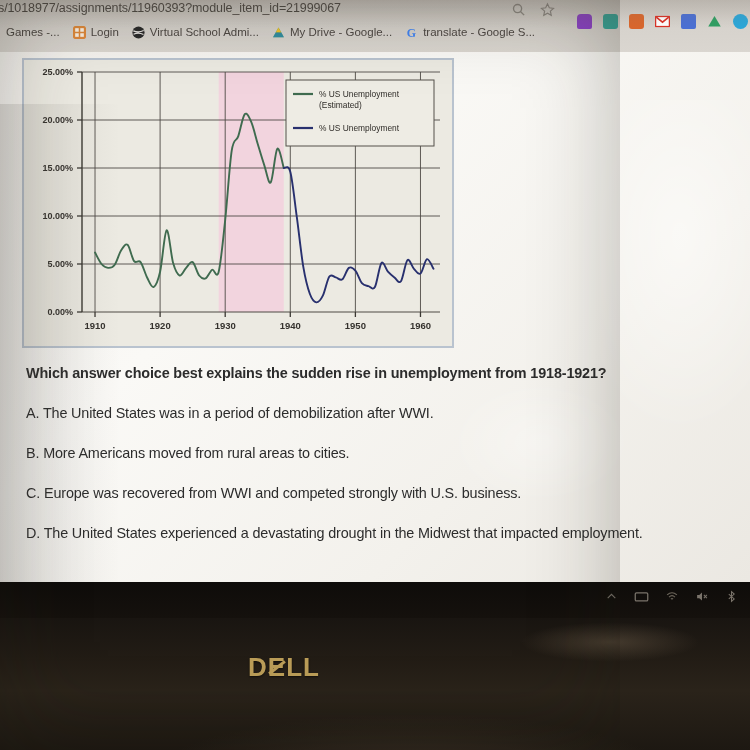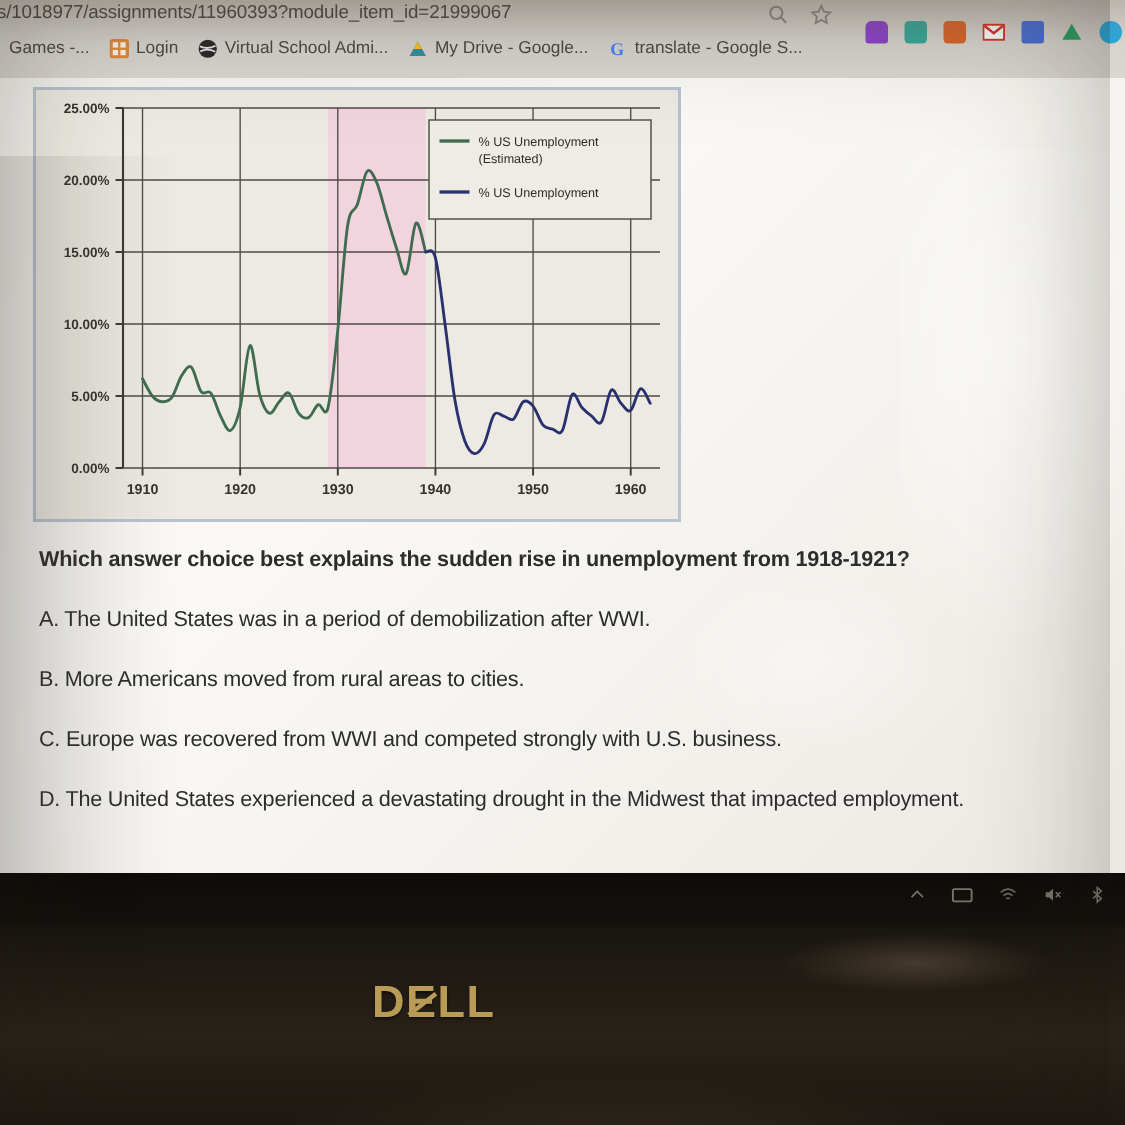--- a/index.html
+++ b/index.html
@@ -7,21 +7,21 @@
   html, body {
     width: 750px; height: 750px;
     overflow: hidden;
     font-family: "Liberation Sans", sans-serif;
     background: #1c1712;
   }
 
   
   #photo {
     position: relative;
-    width: 740px; height: 750px;
+    width: 620px; height: 750px;
     background: #404040;
     padding-left: 12px;
   }
 
   
   #browser-chrome {
     position: absolute; left: 0; top: 0;
     width: 750px; height: 52px;
     background: linear-gradient(180deg,#cdc8c2 0%,#d6d2cc 40%,#dad6d0 100%);
     overflow: hidden;
@@ -126,21 +126,21 @@
   
   #bezel {
     position: absolute; left: 0; top: 618px;
     width: 750px; height: 132px;
     background:
       radial-gradient(ellipse 420px 100px at 55% 120%, #3a3025 0%, rgba(40,33,25,0) 62%),
       linear-gradient(180deg,#191511 0%,#221c15 30%,#2a231a 55%,#1d1812 100%);
   }
   #dell-logo {
     position: absolute; left: 248px; top: 652px;
-    font-size: 30px; letter-spacing: 1px;
+    font-size: 26px; letter-spacing: 1px;
     font-weight: 700; color: #c8a85e;
     font-family: "Liberation Sans", sans-serif;
     opacity: .92;
     text-shadow: 0 1px 2px rgba(0,0,0,.6);
   }
   #dell-logo .o-slash { position: relative; display: inline-block; }
   #dell-logo .o-slash::after {
     content:""; position:absolute; left:-1px; top:46%;
     width:110%; height:3px; background:#c8a85e;
     transform: rotate(-38deg); transform-origin: center;

